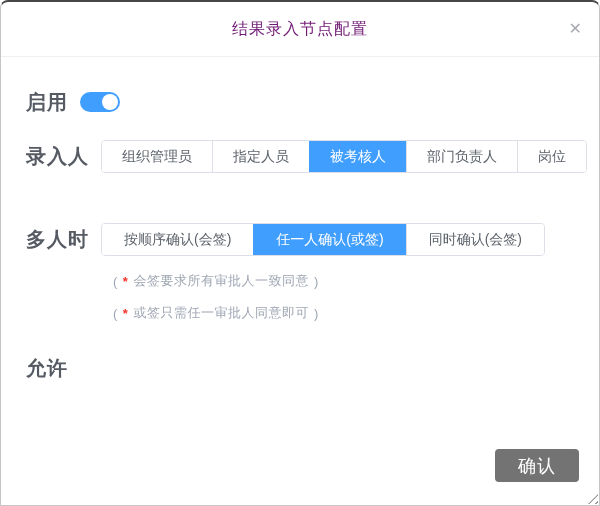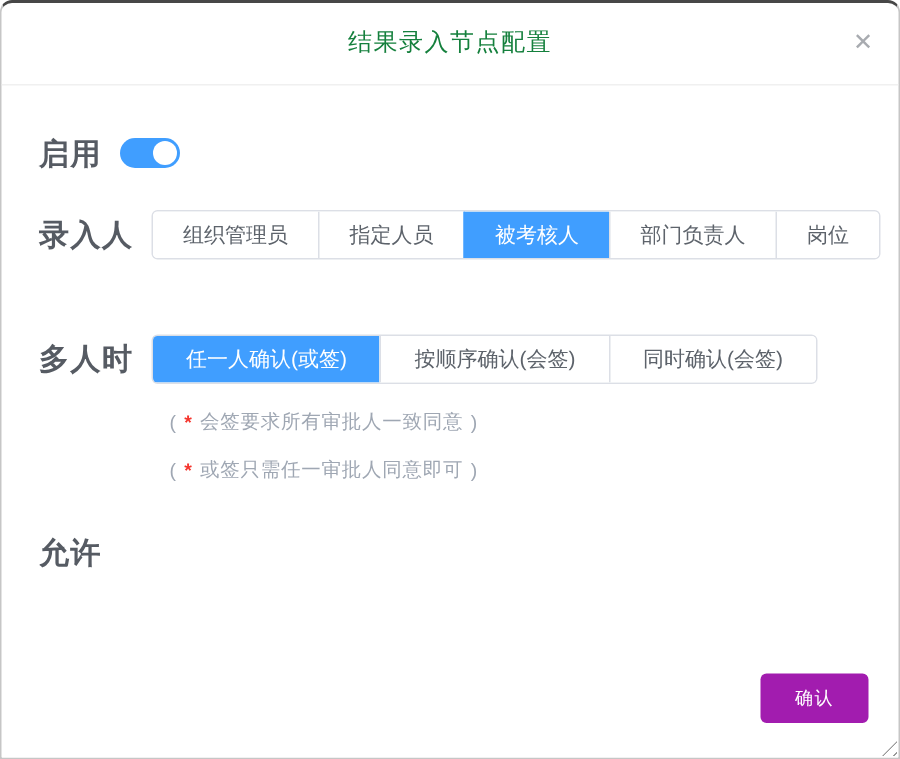--- a/index.html
+++ b/index.html
@@ -15,21 +15,21 @@
     border-radius: 8px 8px 0 0;
     overflow: hidden;
   }
 
   .header {
     position: absolute; top: 0; left: 0; right: 0; height: 55px;
     border-bottom: 1px solid #f0f0f0;
   }
   .title {
     text-align: center; line-height: 53px;
-    font-size: 16px; color: #15803d; font-weight: 500;
+    font-size: 16px; color: #701a75; font-weight: 500;
     letter-spacing: 1px;
   }
   .close {
     position: absolute; top: 19px; right: 17px;
     font-size: 16px; color: #a8abb0; line-height: 1;
     cursor: pointer; user-select: none;
   }
 
   .row { position: absolute; left: 25px; display: flex; align-items: center; }
   .row-label {
@@ -85,22 +85,22 @@
     height: 34px; padding: 0 16px;
     display: inline-flex; align-items: center;
     background: #409EFF; color: #fff; font-size: 14px;
     border: none; border-radius: 4px; cursor: pointer;
     letter-spacing: 1px;
   }
 
   
   .confirm-btn {
     position: absolute; right: 20px; bottom: 23px;
-    width: 72px; height: 33px;
-    background: #a21caf; color: #fff; font-size: 12px;
+    width: 84px; height: 33px;
+    background: #737373; color: #fff; font-size: 18px;
     border: none; border-radius: 4px; cursor: pointer;
     letter-spacing: 1px;
   }
 
   
   .grip {
     position: absolute; right: 1px; bottom: 1px;
     width: 10px; height: 10px; cursor: nwse-resize;
     background: repeating-linear-gradient(
       135deg,
@@ -135,22 +135,22 @@
       <div class="opt">指定人员</div>
       <div class="opt selected">被考核人</div>
       <div class="opt">部门负责人</div>
       <div class="opt">岗位</div>
     </div>
   </div>
 
   <div class="row row-multi">
     <span class="row-label">多人时</span>
     <div class="btn-group">
+      <div class="opt">按顺序确认(会签)</div>
       <div class="opt selected">任一人确认(或签)</div>
-      <div class="opt">按顺序确认(会签)</div>
       <div class="opt">同时确认(会签)</div>
     </div>
   </div>
 
   <div class="hint hint-1">
     <span class="open">(</span>
     <span class="star">*</span>
     <span>会签要求所有审批人一致同意</span>
     <span class="close-paren">)</span>
   </div>

